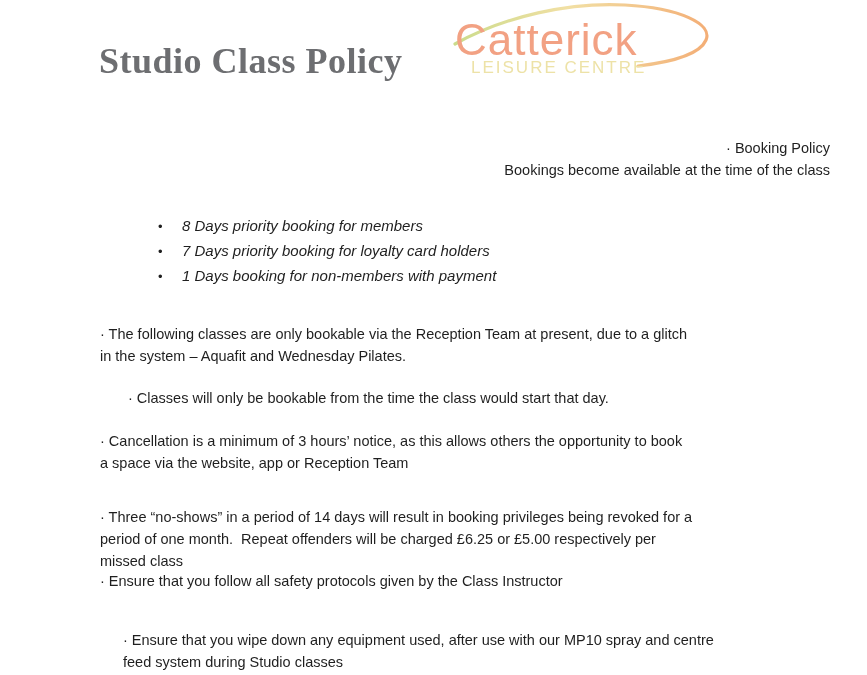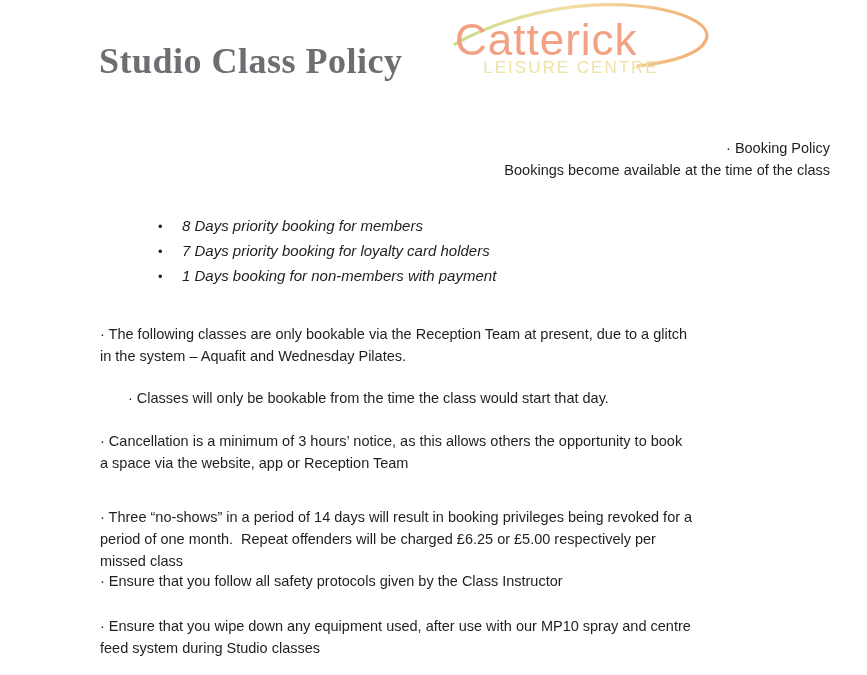--- a/index.html
+++ b/index.html
@@ -48,24 +48,24 @@
     width: 212px;
     font-size: 44px;
     font-weight: normal;
     line-height: 1;
     color: #f2a183;
     letter-spacing: 1px;
     white-space: nowrap;
   }
   .logo-sub {
     position: absolute;
-    left: 15px;
+    left: 21px;
     top: 59px;
     width: 212px;
-    text-align: center;
+    text-align: left;
     font-size: 17px;
     line-height: 1;
     color: #ede2a7;
     letter-spacing: 2px;
     white-space: nowrap;
   }
   .para {
     position: absolute;
     left: 100px;
     width: 730px;
@@ -73,21 +73,21 @@
     font-size: 14.5px;
     line-height: 22px;
     white-space: pre-wrap;
   }
   .intro        { top: 137px; text-align: right; }
   .p-reception  { top: 323px; }
   .p-start-time { top: 387px; margin-left: 28px; }
   .p-cancel     { top: 430px; }
   .p-noshow     { top: 489px; margin-top: 17px; }
   .p-safety     { top: 570px; }
-  .p-wipe       { top: 615px; }
+  .p-wipe       { top: 629px; margin-left: 23px; }
 
   .bullet-list {
     position: absolute;
     left: 158px;
     top: 214px;
     margin: 0;
     padding: 0;
     list-style: none;
   }
   .bullet-list li {

